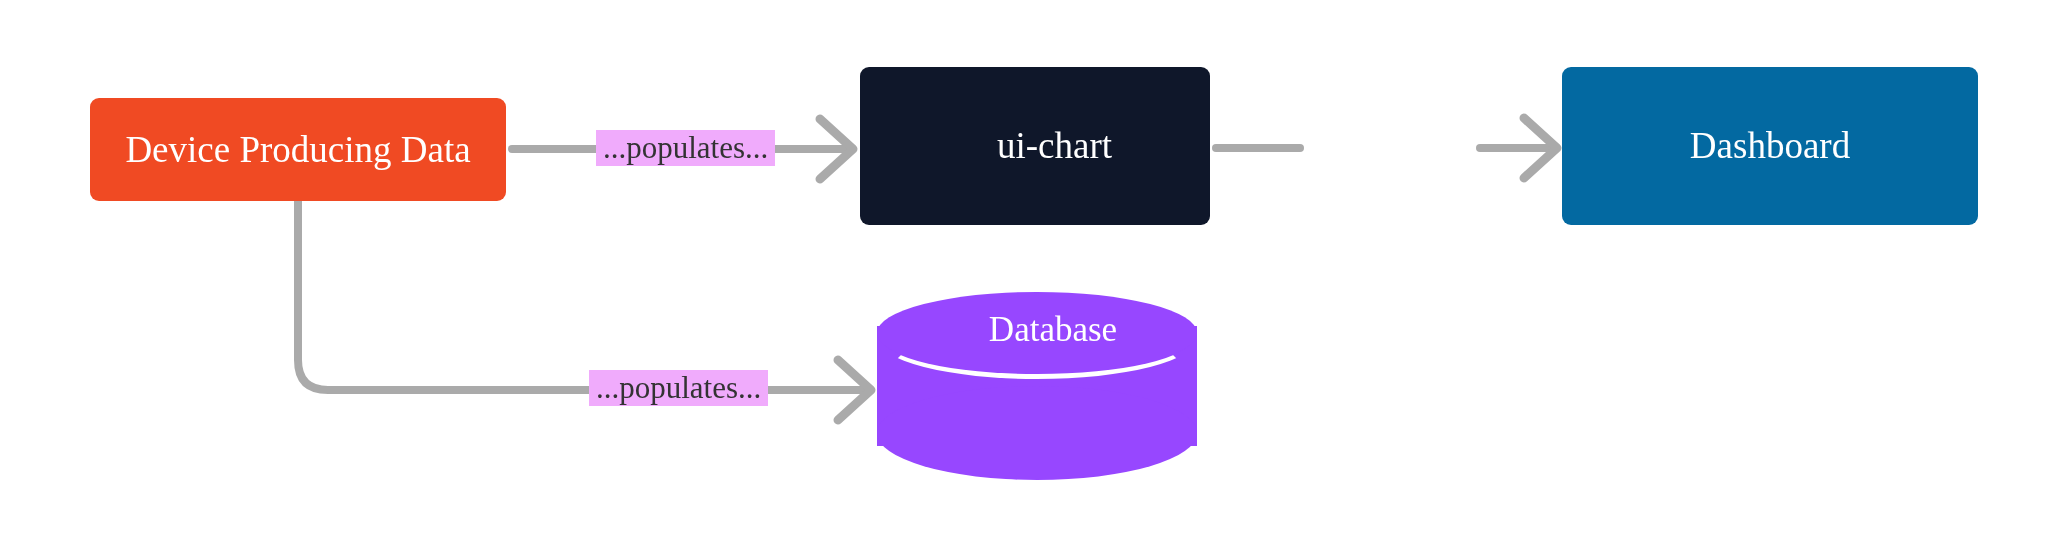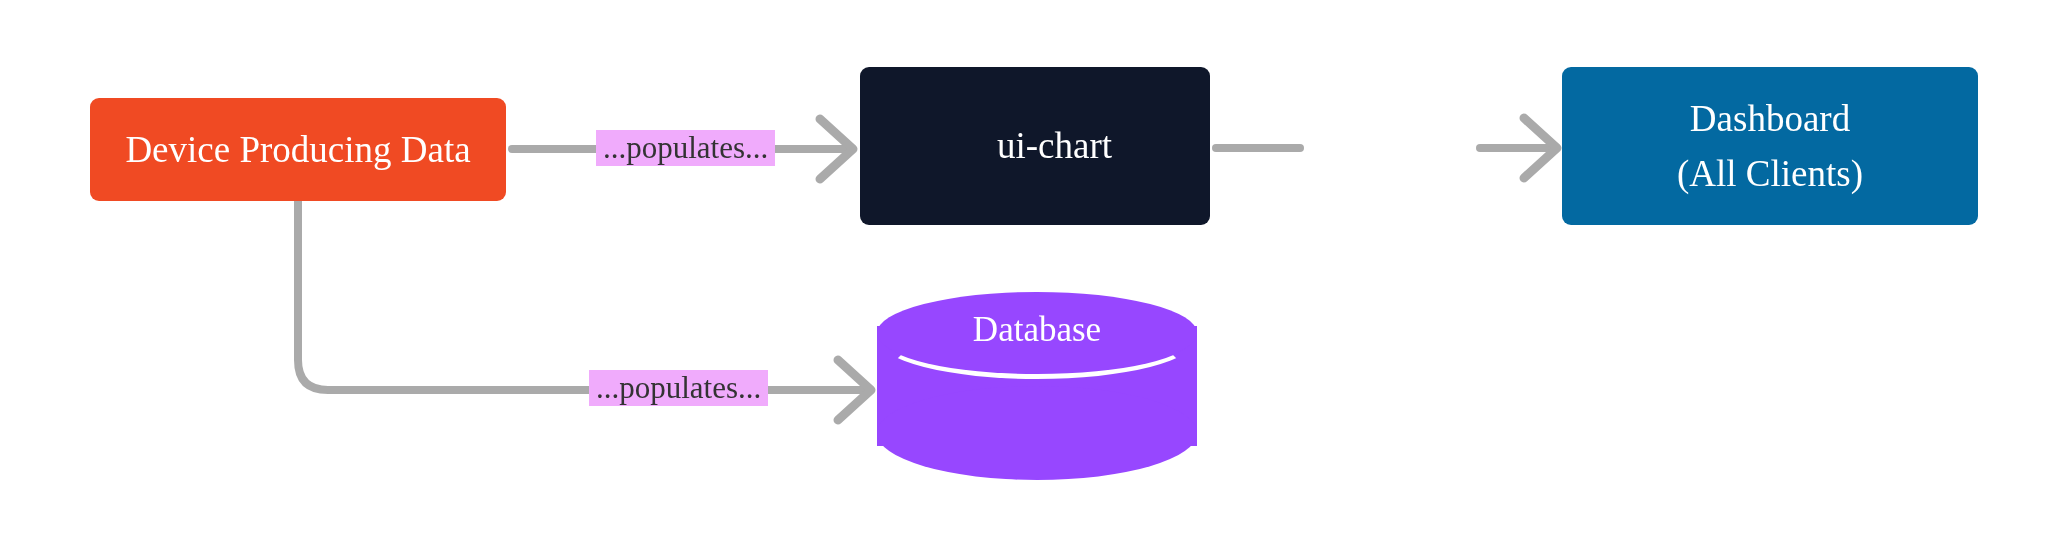--- a/index.html
+++ b/index.html
@@ -113,21 +113,21 @@
     top: 5px;
     width: 320px;
     height: 82px;
     border-radius: 50% / 50%;
     border: 5px solid transparent;
     border-bottom-color: #ffffff;
     box-sizing: border-box;
   }
   #db-label {
     position: absolute;
-    left: 0;
+    left: 16px;
     top: 18px;
     width: 320px;
     text-align: center;
     color: #ffffff;
     font-size: 35px;
     z-index: 4;
   }
   
   .edge-label {
     position: absolute;
@@ -180,21 +180,20 @@
     <span class="node-label">Device Producing Data</span>
   </div>
 
   <div class="node" id="node-uichart">
     <span class="node-label">ui-chart</span>
   </div>
 
   <div class="node" id="node-dashboard">
     <span class="node-label">
       <span>Dashboard</span><br>
-      <span>(All Clients)</span>
     </span>
   </div>
 
   <div id="node-database">
     <div id="db-body"></div>
     <div id="db-bottom-cap"></div>
     <div id="db-top-cap"></div>
     <div id="db-rim"></div>
     <div id="db-label">Database</div>
   </div>

